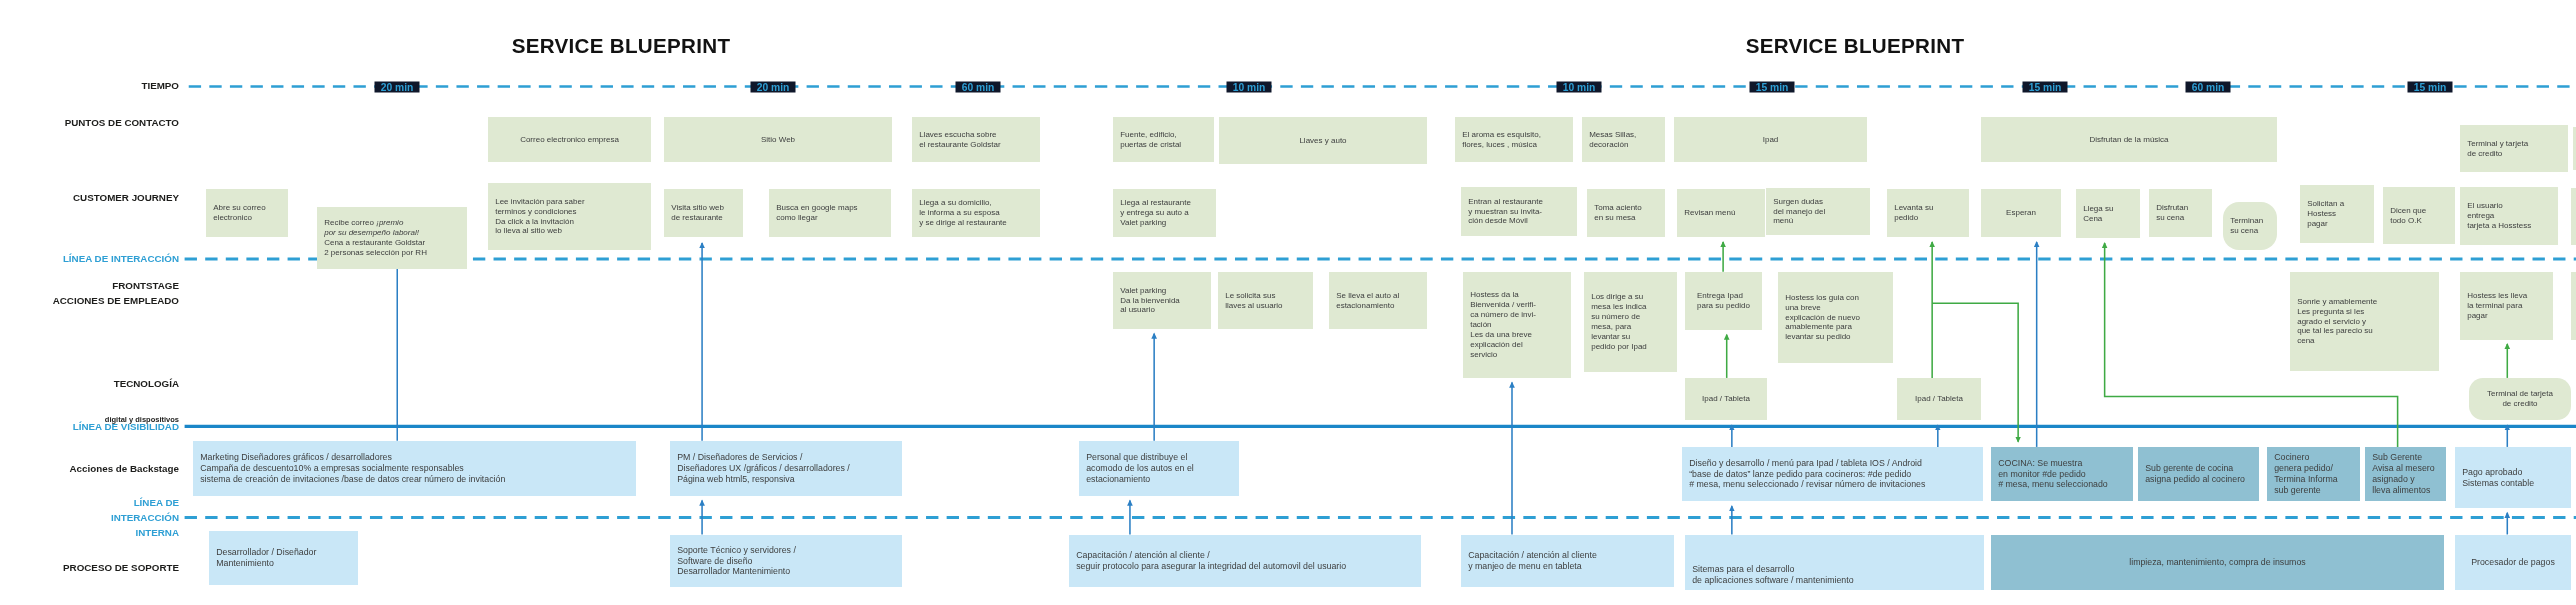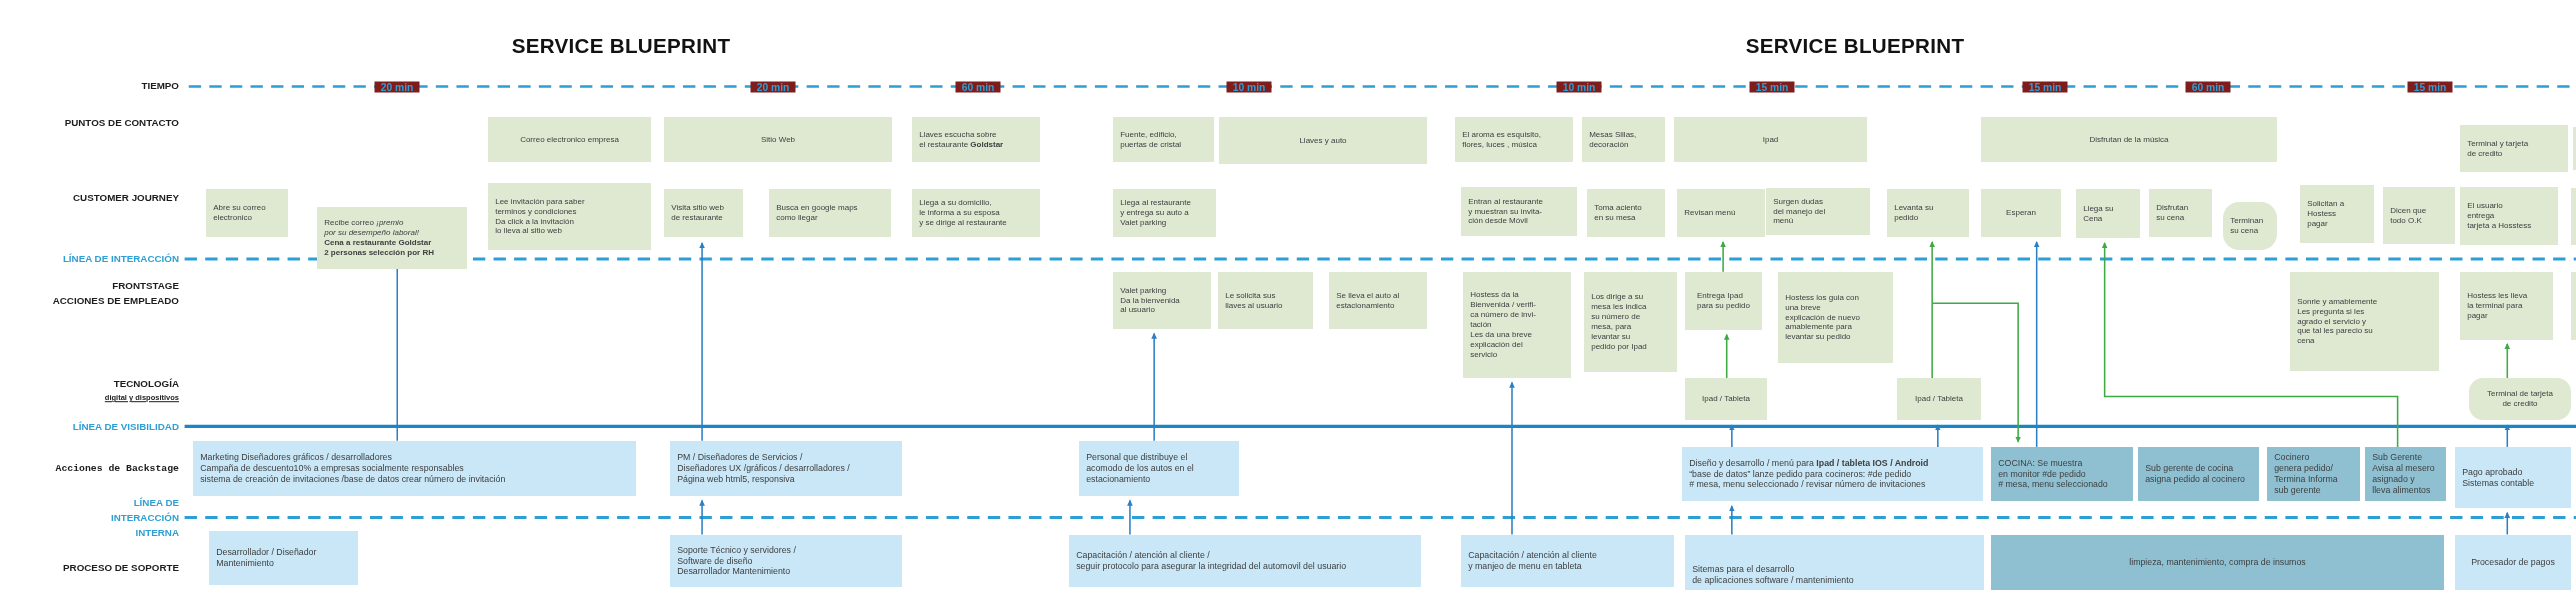--- a/index.html
+++ b/index.html
@@ -11,29 +11,29 @@
   #canvas{position:relative;width:3318px;height:605px;background:#fff;overflow:hidden;
           font-family:"Liberation Sans", sans-serif;}
   #lines{position:absolute;left:0;top:0;z-index:1;}
   .box{position:absolute;z-index:2;box-sizing:border-box;display:flex;flex-direction:column;
        justify-content:center;padding:4.1px 7.2px;color:var(--ink);
        font-size:8px;line-height:1.24;white-space:pre-line;text-align:left;}
   .box.g{background:var(--green);}
   .box.b{background:var(--lblue);font-size:8.8px;}
   .box.d{background:var(--dblue);font-size:8.8px;}
   .box.c{text-align:center;}
-  .seg.bold{font-weight:bold;}
+  .seg.bold{font-weight:normal;}
   .seg.ital{font-style:italic;}
   .rowlabel{position:absolute;z-index:3;left:0;width:179px;text-align:right;
        font-weight:bold;color:var(--label);font-size:9.8px;line-height:1.55;
        transform:translateY(-50%);white-space:pre-line;}
   .rowlabel.teal{color:var(--teal);}
   .rowlabel.small{font-size:7.5px;}
   .timelabel{position:absolute;z-index:4;transform:translate(-50%,-50%);
-       color:var(--teal);font-weight:bold;font-size:10.3px;background:#7f1d1d;padding:0 6.2px;white-space:nowrap;}
+       color:var(--teal);font-weight:bold;font-size:10.3px;background:#0f172a;padding:0 6.2px;white-space:nowrap;}
   .title{position:absolute;z-index:3;transform:translateX(-50%);
        font-size:20.6px;font-weight:bold;color:#121212;white-space:nowrap;letter-spacing:0.3px;}
 </style>
 </head>
 <body>
 
 <div id="canvas">
   <svg id="lines" width="3318" height="605" viewBox="0 0 6441 1175">
     <defs>
       <marker id="ab" markerWidth="13" markerHeight="13" refX="10" refY="5.5" orient="auto" markerUnits="userSpaceOnUse">
@@ -82,23 +82,23 @@
       <div class="title" style="left: 1855px; top: 34px;">SERVICE BLUEPRINT</div>
     </div>
   <div id="labels">
       <div class="rowlabel" style="top: 86px;">TIEMPO</div>
       <div class="rowlabel" style="top: 123px;">PUNTOS DE CONTACTO</div>
       <div class="rowlabel" style="top: 198px;">CUSTOMER JOURNEY</div>
       <div class="rowlabel teal" style="top: 259px;">LÍNEA DE INTERACCIÓN</div>
       <div class="rowlabel" style="top: 293px;">FRONTSTAGE
 ACCIONES DE EMPLEADO</div>
       <div class="rowlabel" style="top: 384px;">TECNOLOGÍA</div>
-      <div class="rowlabel small" style="top: 398px; text-decoration: underline;">digital y dispositivos</div>
+      <div class="rowlabel small" style="top: 420px;">digital y dispositivos</div>
       <div class="rowlabel teal" style="top: 427px;">LÍNEA DE VISIBILIDAD</div>
-      <div class="rowlabel" style="top: 469px; font-family: Liberation Mono, monospace;">Acciones de Backstage</div>
+      <div class="rowlabel" style="top: 469px;">Acciones de Backstage</div>
       <div class="rowlabel teal" style="top: 518px;">LÍNEA DE
 INTERACCIÓN
 INTERNA</div>
       <div class="rowlabel" style="top: 568px;">PROCESO DE SOPORTE</div>
     </div>
   <div id="boxes">
       <div class="box g c" style="left: 488px; top: 117px; width: 163px; height: 45px;"><div><span class="seg">Correo electronico empresa</span></div></div>
       <div class="box g c" style="left: 664px; top: 117px; width: 228px; height: 45px;"><div><span class="seg">Sitio Web</span></div></div>
       <div class="box g" style="left: 912px; top: 117px; width: 128px; height: 45px;"><div><span class="seg">Llaves escucha sobre
 el restaurante </span><span class="seg bold">Goldstar</span></div></div>

